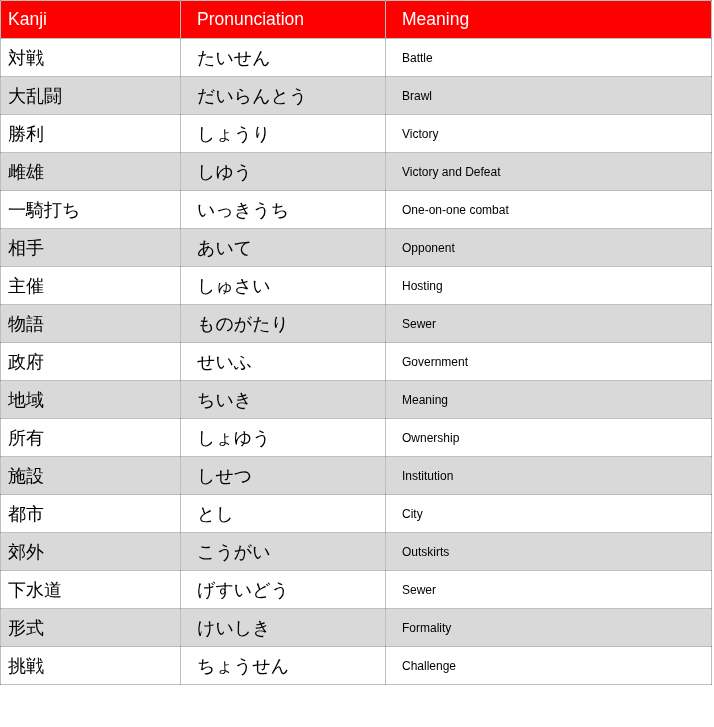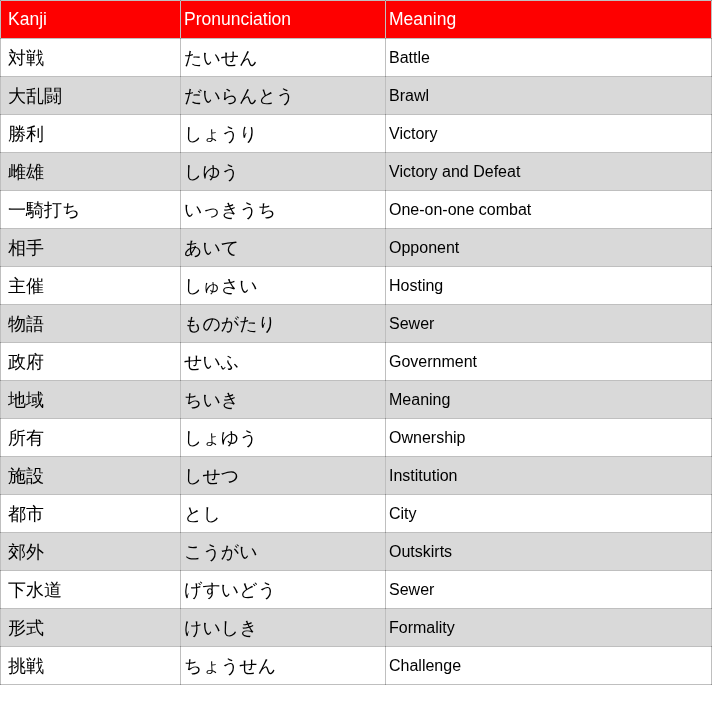--- a/index.html
+++ b/index.html
@@ -37,29 +37,29 @@
     padding: 0 4px 0 7px;
   }
   thead th {
     background: #fe0000;
     color: #ffffff;
     font-weight: normal;
     font-size: 17.5px;
   }
   td { 
     color: #000000;
-    font-size: 16px;
+    font-size: 12px;
   }
   td.jp {
     font-size: 18px;
     line-height: 1;
   }
   th.col-pron, th.col-meaning,
   td.col-pron, td.col-meaning {
-    padding-left: 3px;
+    padding-left: 16px;
   }
   tbody tr:nth-child(odd)  td { background: #ffffff; }
   tbody tr:nth-child(even) td { background: #d9d9d9; }
 </style>
 </head>
 <body>
 
 <div class="page">
   <table class="vocab">
     <colgroup>

